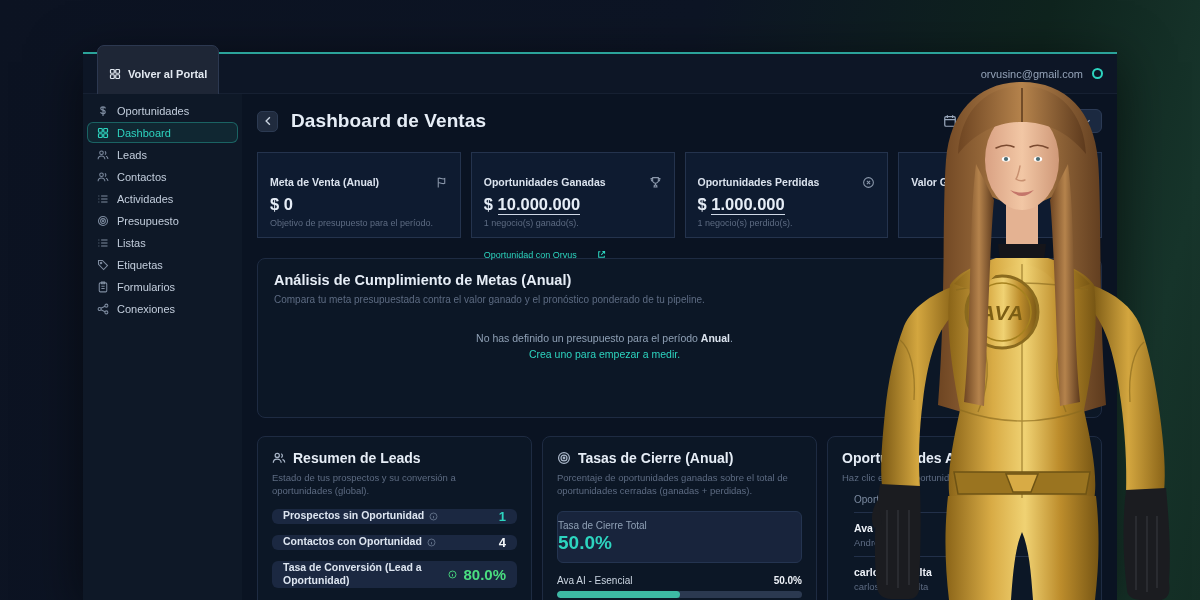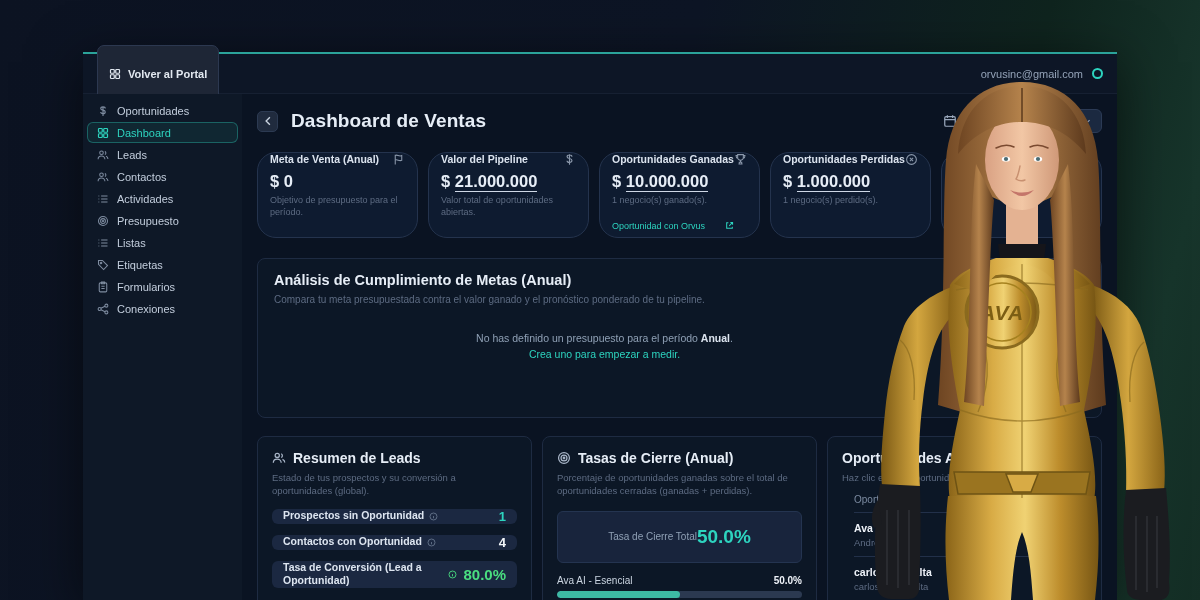--- a/index.html
+++ b/index.html
@@ -36,28 +36,28 @@
   
   .main-header{display:flex;align-items:center;margin-top:13px;height:28px}
   .back-btn{width:21px;height:21px;border-radius:5px;background:#202b3e;border:1px solid #2c3a52;color:#cbd5e1;font-size:12px;display:flex;align-items:center;justify-content:center;cursor:pointer}
   .page-title{font-size:19px;font-weight:800;margin-left:13px;letter-spacing:.1px}
   .header-right{margin-left:auto;display:flex;align-items:center;gap:7px}
   .cal-ic{color:#9aa8bc;display:flex}
   .period-select{width:138px;height:24px;background:#1b2940;border:1px solid #2b3a55;border-radius:6px;display:flex;align-items:center;justify-content:space-between;padding:0 9px;font-size:11px;color:#cbd5e1;cursor:pointer}
   .chev{color:#8b98ab;display:flex}
   
   .kpi-row{display:flex;gap:10px;margin-top:17px}
-  .kpi-card{flex:1;height:86px;background:var(--card-bg);border:1px solid var(--card-bd);border-radius:19px;padding:0 12px;min-width:0}
+  .kpi-card{flex:1;height:86px;background:var(--card-bg);border:1px solid var(--card-bd);border-radius:0;padding:23px 12px;min-width:0}
   .kpi-top{display:flex;justify-content:space-between;align-items:flex-start}
   .kpi-label{font-size:10.5px;font-weight:600;color:#dbe3ee;white-space:nowrap}
   .kpi-icon{color:#8b98ab;display:flex}
   .kpi-value{font-size:16.5px;font-weight:800;margin-top:6px;white-space:nowrap}
   .kpi-value .amt.u{border-bottom:1.5px solid #cfd8e6;padding-bottom:1px;cursor:pointer}
   .kpi-desc{font-size:9px;color:var(--dim);line-height:1.3;margin-top:4px}
-  .kpi-link{font-size:9px;color:var(--accent);margin-top:14px;display:flex;align-items:center;gap:20px;cursor:pointer}
+  .kpi-link{font-size:9px;color:var(--accent);margin-top:20px;display:flex;align-items:center;gap:20px;cursor:pointer}
   
   .goal-panel{margin-top:20px;height:160px;background:var(--panel-bg);border:1px solid var(--panel-bd);border-radius:8px;padding:13px 16px}
   .panel-title{font-size:14.5px;font-weight:800}
   .panel-sub{font-size:10px;color:var(--dim);margin-top:5px;line-height:1.35}
   .goal-empty{margin-top:25px;text-align:center;padding-right:150px}
   .goal-empty .line{font-size:10.5px;color:var(--mut)}
   .goal-empty .line b{color:#dbe3ee}
   .goal-link{font-size:10.5px;color:var(--accent);margin-top:4px;cursor:pointer;display:inline-block}
   
   .bottom-row{display:flex;gap:10px;margin-top:18px}
@@ -67,21 +67,21 @@
   .p-sub{font-size:9.5px;color:var(--dim);margin-top:5px;line-height:1.4}
   
   .stat-row{margin-top:11px;background:var(--row-bg);border-radius:6px;padding:0 11px;display:flex;align-items:center;justify-content:space-between}
   .stat-label{font-size:10.5px;font-weight:600;color:#dde5f0;display:flex;align-items:center;gap:5px;line-height:1.3}
   .stat-label .info{color:#64748b;display:flex;cursor:pointer}
   .stat-val{font-size:13px;font-weight:800}
   .stat-val.teal{color:var(--accent)} .stat-val.white{color:#f1f5f9}
   .stat-val.green{color:var(--green);font-size:15px;display:flex;align-items:center;gap:6px}
   .stat-row.tall .stat-label{max-width:150px}
   
-  .total-box{margin-top:13px;background:#18243c;border:1px solid #243450;border-radius:6px;height:52px;display:flex;flex-direction:row;align-items:center;justify-content:center}
+  .total-box{margin-top:13px;background:#18243c;border:1px solid #243450;border-radius:6px;height:52px;display:flex;flex-direction:column;align-items:flex-start;justify-content:center}
   .total-label{font-size:10px;color:var(--mut)}
   .total-val{font-size:19px;font-weight:800;color:var(--accent);margin-top:1px}
   .bar-group{margin-top:12px}
   .bar-head{display:flex;justify-content:space-between;font-size:10px;color:#cbd5e1}
   .bar-head .v{font-weight:800;color:#eef2f8}
   .bar-track{margin-top:5px;height:7px;border-radius:4px;background:#2b3950;overflow:hidden}
   .bar-fill{height:100%;border-radius:4px;background:#3db9a4}
   
   .opp-table{margin-top:10px;padding-left:12px}
   .opp-head{font-size:10px;color:#7c8ba1;padding-bottom:7px;border-bottom:1px solid #223049}
@@ -249,32 +249,20 @@
             <span class="kpi-icon">
                 <svg class="lin" width="13" height="13" viewBox="0 0 16 16" fill="none" stroke="currentColor" stroke-width="1.3">
                   <path d="M4 14V2M4 3c2.5-1.6 4.5 1.8 8 .2V9c-3.5 1.6-5.5-1.8-8-.2"></path>
                 </svg>
               </span>
           </div>
           <div class="kpi-value"><span>$</span> <span class="amt">0</span></div>
           <div class="kpi-desc">Objetivo de presupuesto para el período.</div>
         </div>
 
-        <div class="kpi-card">
-          <div class="kpi-top">
-            <span class="kpi-label">Valor del Pipeline</span>
-            <span class="kpi-icon">
-                <svg class="lin" width="13" height="13" viewBox="0 0 16 16" fill="none" stroke="currentColor" stroke-width="1.4">
-                  <path d="M8 1.5v13M11 4.5c0-1.2-1.3-2-3-2s-3 .8-3 2 1 1.9 3 2.3 3 1.1 3 2.4-1.3 2.3-3 2.3-3-.9-3-2.1"></path>
-                </svg>
-              </span>
-          </div>
-          <div class="kpi-value"><span>$</span> <span class="amt u">21.000.000</span></div>
-          <div class="kpi-desc">Valor total de oportunidades abiertas.</div>
-        </div>
 
         <div class="kpi-card">
           <div class="kpi-top">
             <span class="kpi-label">Oportunidades Ganadas</span>
             <span class="kpi-icon">
                 <svg class="lin" width="13" height="13" viewBox="0 0 16 16" fill="none" stroke="currentColor" stroke-width="1.3">
                   <path d="M4.5 2h7v3.5A3.5 3.5 0 0 1 8 9a3.5 3.5 0 0 1-3.5-3.5V2ZM4.5 3H2.5c0 2.2 1 3.5 2.3 3.8M11.5 3h2c0 2.2-1 3.5-2.3 3.8M8 9v2.5M5.5 13.5h5M6.5 11.5h3v2h-3z"></path>
                 </svg>
               </span>
           </div>

